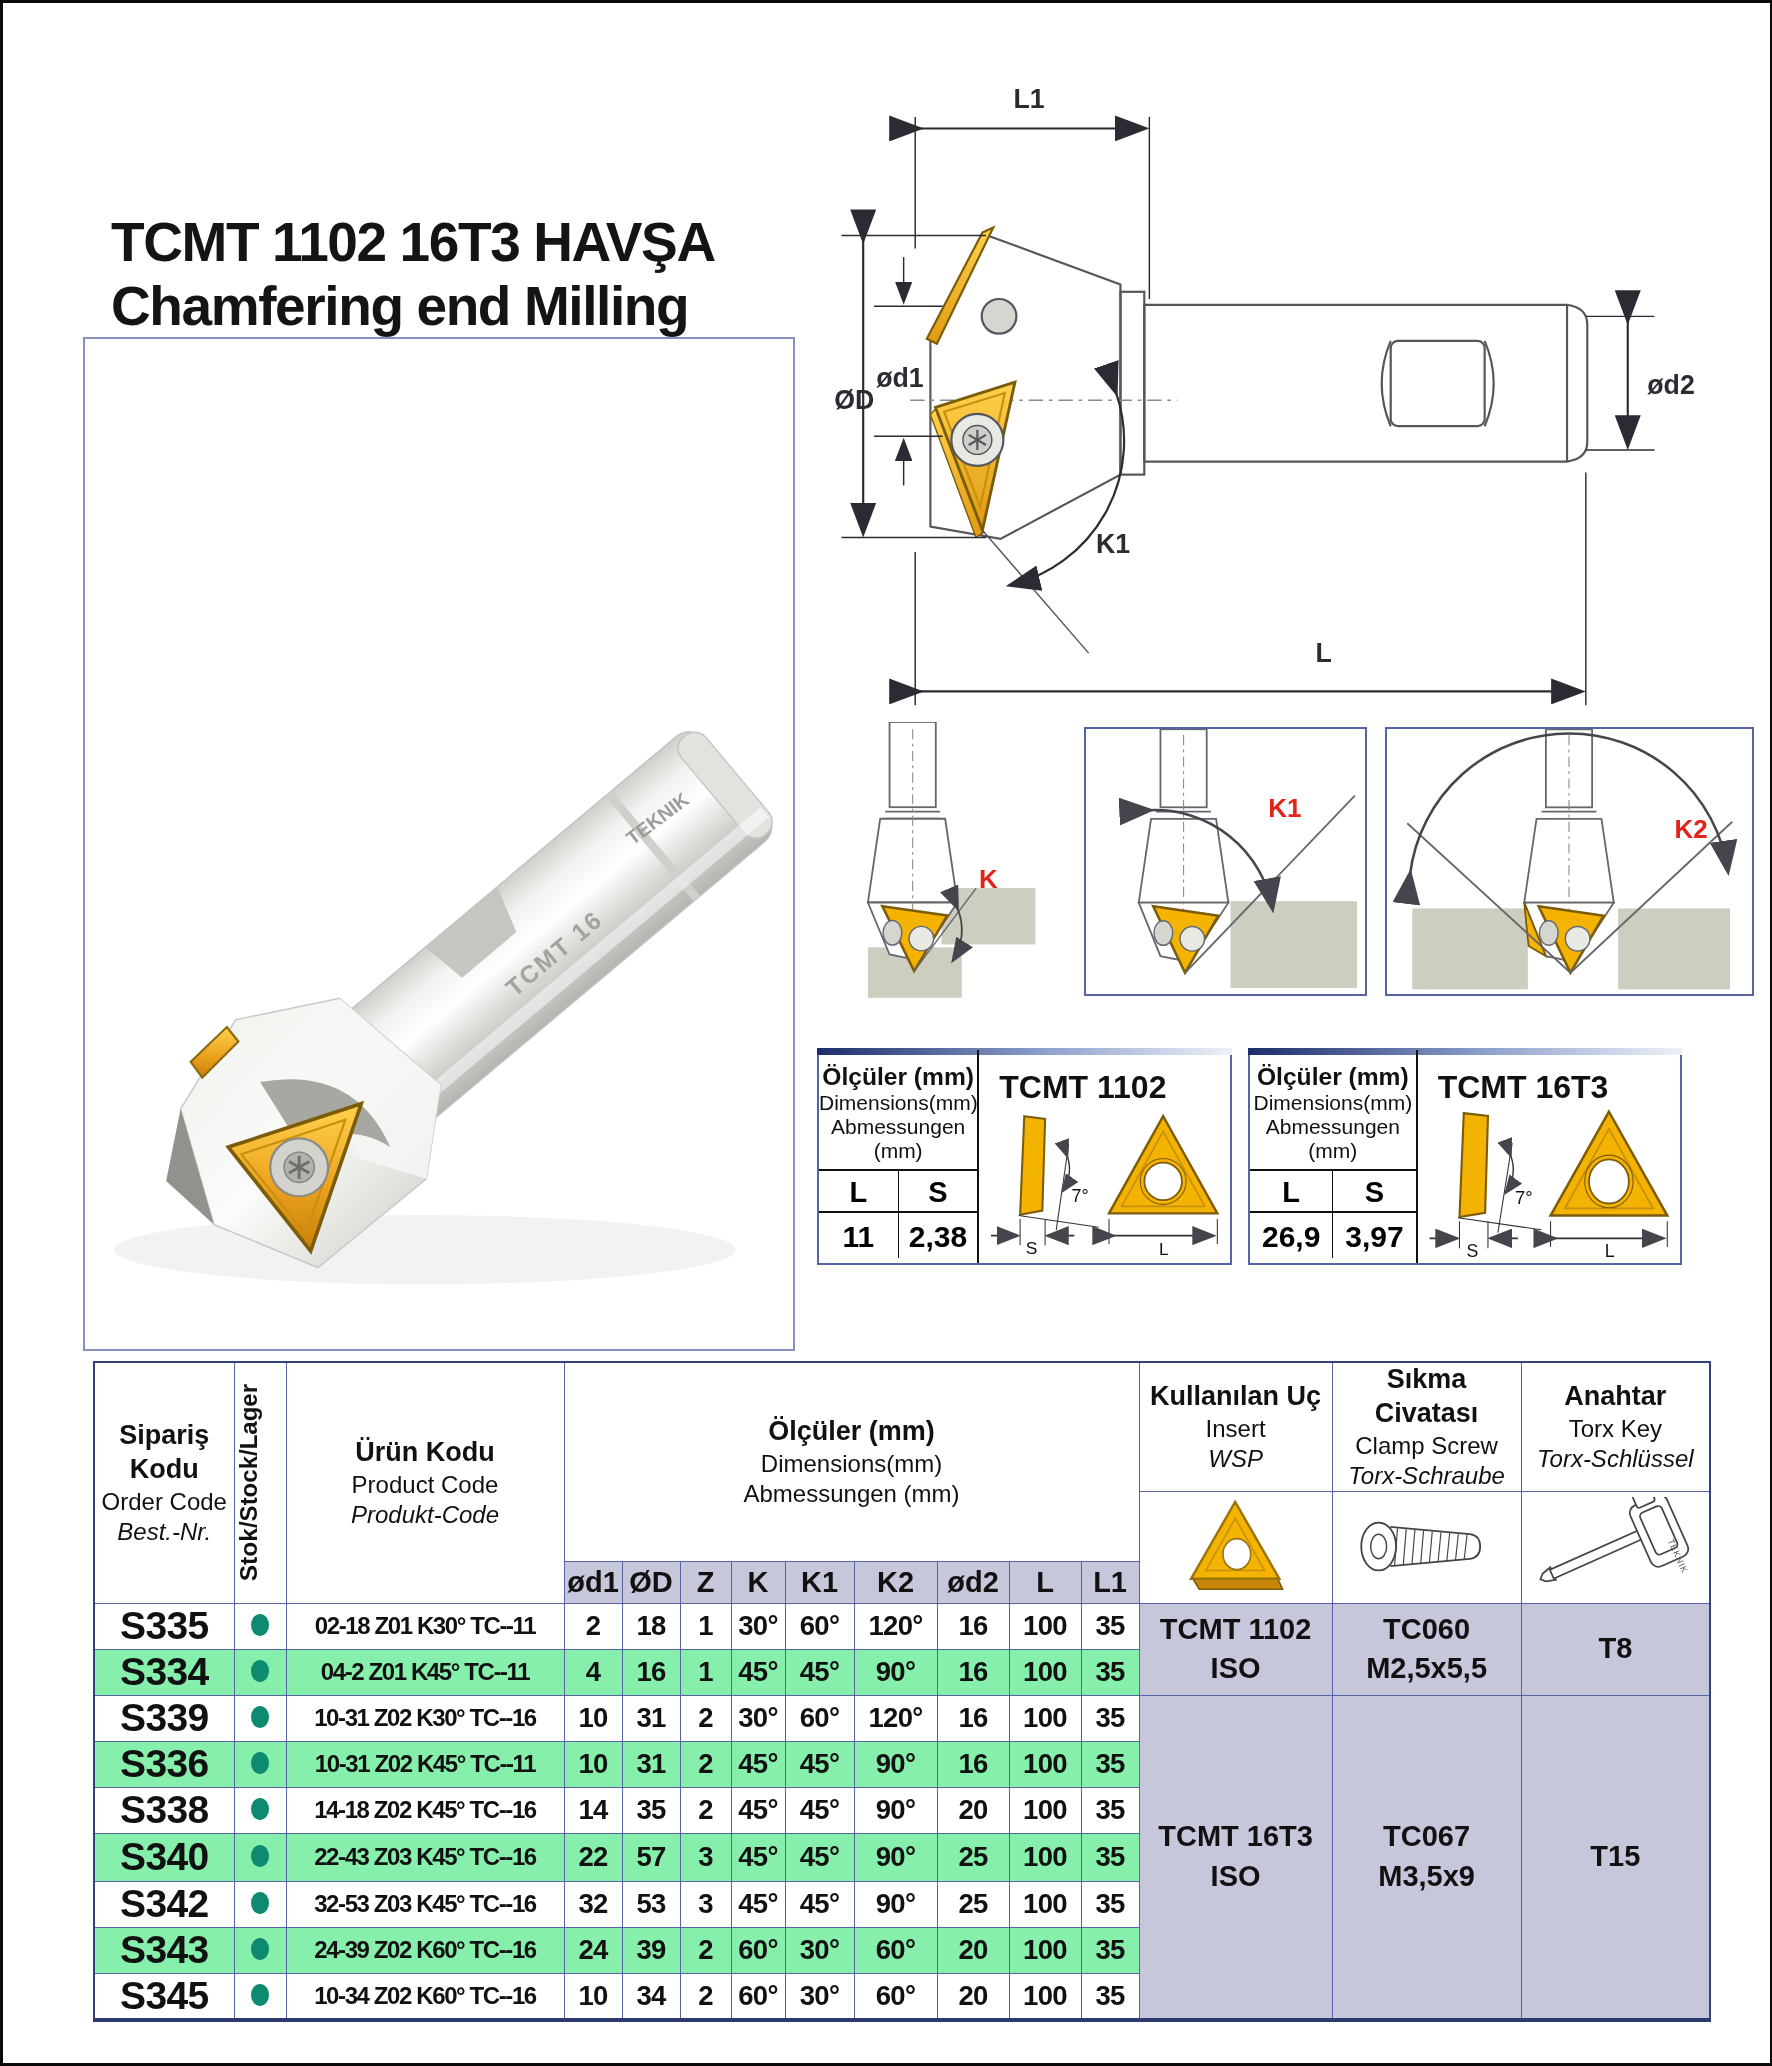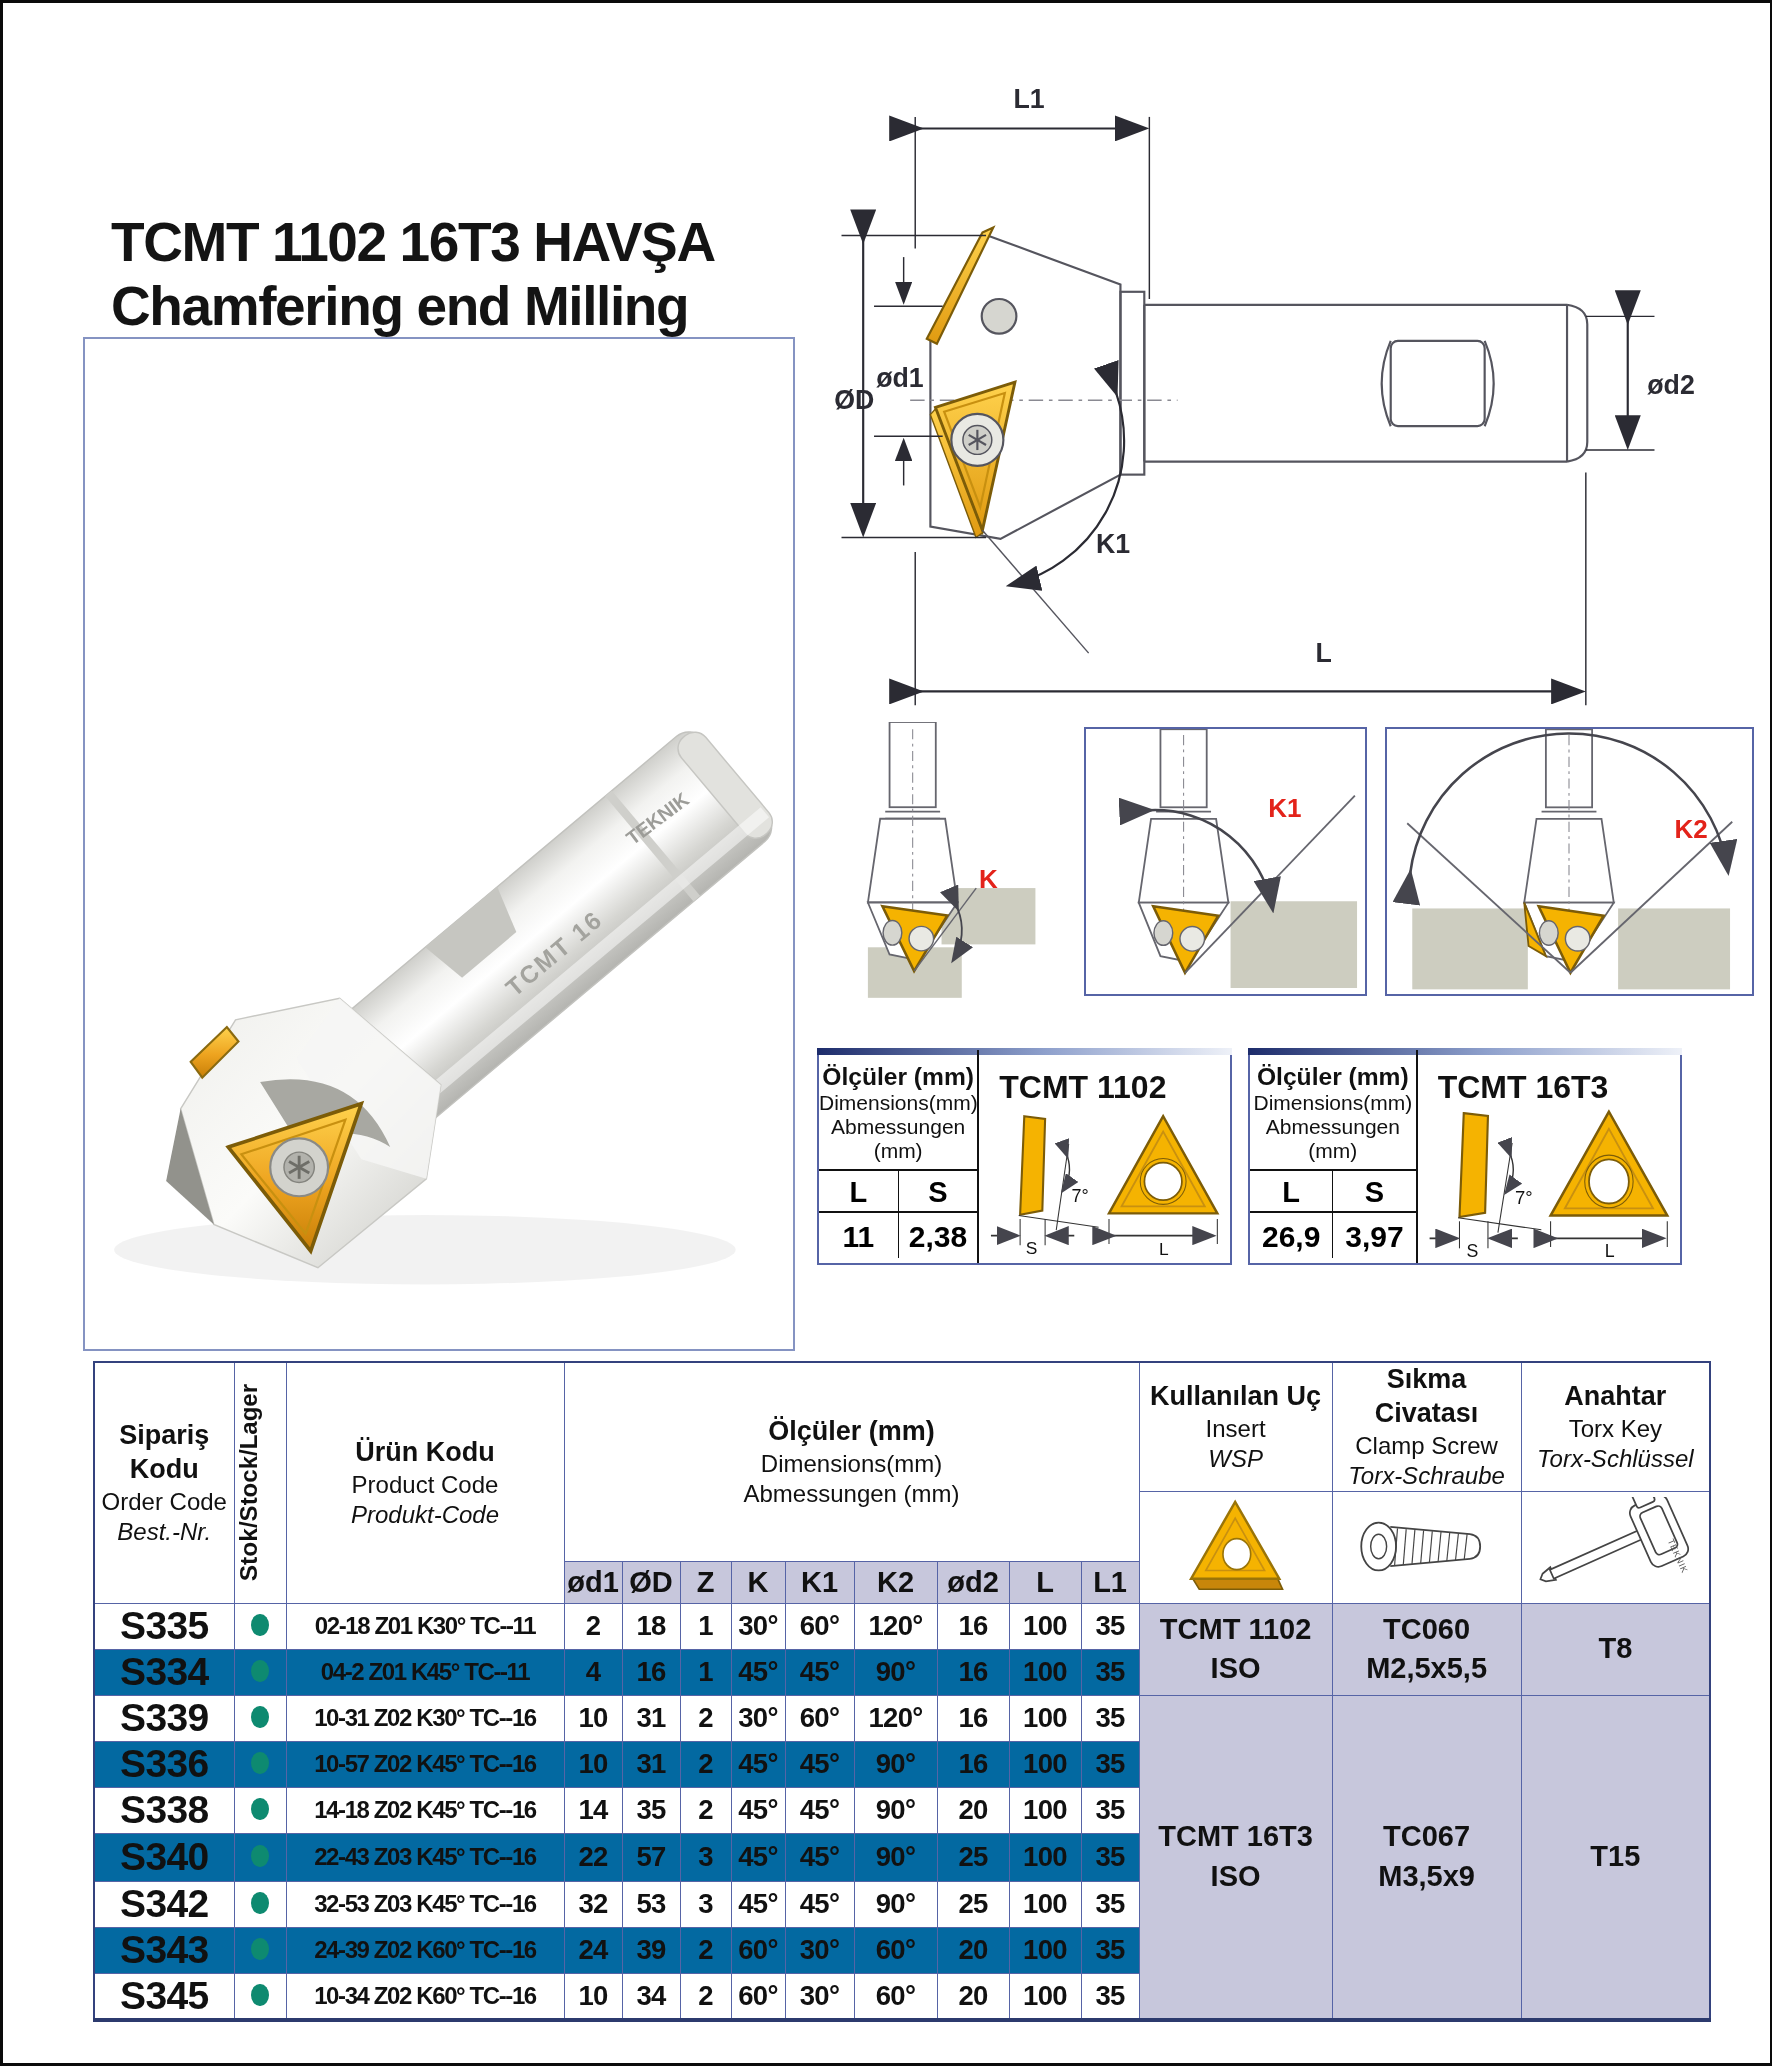--- a/index.html
+++ b/index.html
@@ -42,21 +42,21 @@
 
   
   table.big{border-collapse:collapse;table-layout:fixed;width:1616px;
             border:2.2px solid #34427e;border-bottom:4.3px solid #2c3a6e;}
   table.big td,table.big th{border:1.4px solid #5664a6;padding:0;overflow:hidden;
             font-family:"Liberation Sans",sans-serif;color:#111;vertical-align:middle;text-align:center;}
   .h-tr{font-size:27px;font-weight:bold;line-height:1.25;}
   .h-en{font-size:24px;font-weight:normal;line-height:1.25;}
   .h-de{font-size:24px;font-style:italic;font-weight:normal;line-height:1.25;}
   .sub th{background:#c7c7dc;color:#e3231a;font-size:29px;font-weight:bold;}
-  .r-alt td{background:#0369a1;}
+  .r-alt td{background:#86efac;}
   td.code,{font-weight:bold;}
   .code{font-size:39px;font-weight:bold;letter-spacing:-0.7px;}
   .prod{font-size:24px;font-weight:bold;letter-spacing:-1.4px;}
   .val{font-size:27.5px;font-weight:bold;letter-spacing:-0.7px;}
   .grp{background:#c7c7dc;font-size:29px;font-weight:bold;line-height:1.35;}
   .dot{display:inline-block;width:17.4px;height:22px;border-radius:50%;background:#0e8a70;}
   .vert{writing-mode:vertical-rl;transform:rotate(180deg);font-size:24px;white-space:nowrap;}
   .vert b{font-size:24.6px;}
   .imgcell{background:#fff;}
 </style>
@@ -515,21 +515,21 @@
         <div>TC067</div>
         <div>M3,5x9</div>
       </td>
       <td class="grp" rowspan="7">
         <div>T15</div>
       </td>
     </tr>
     <tr class="r-alt" style="height:46px">
       <td class="code">S336</td>
       <td><span class="dot"></span></td>
-      <td class="prod">10-57 Z02 K45° TC--16</td>
+      <td class="prod">10-31 Z02 K45° TC--11</td>
       <td class="val">10</td>
       <td class="val">31</td>
       <td class="val">2</td>
       <td class="val">45°</td>
       <td class="val">45°</td>
       <td class="val">90°</td>
       <td class="val">16</td>
       <td class="val">100</td>
       <td class="val">35</td>
     </tr>

